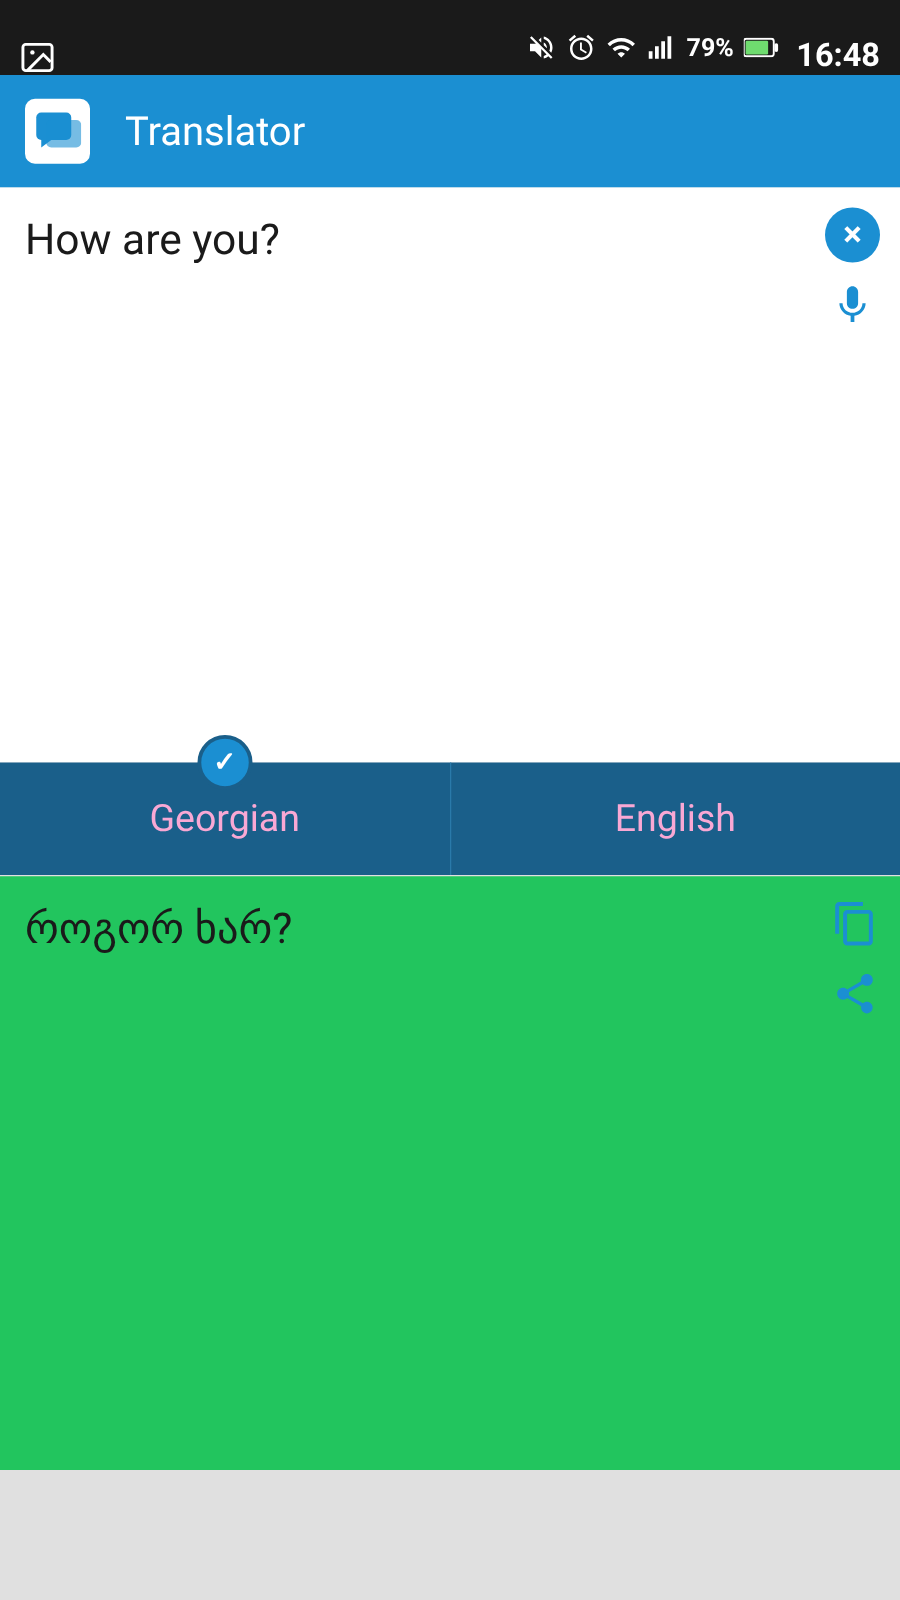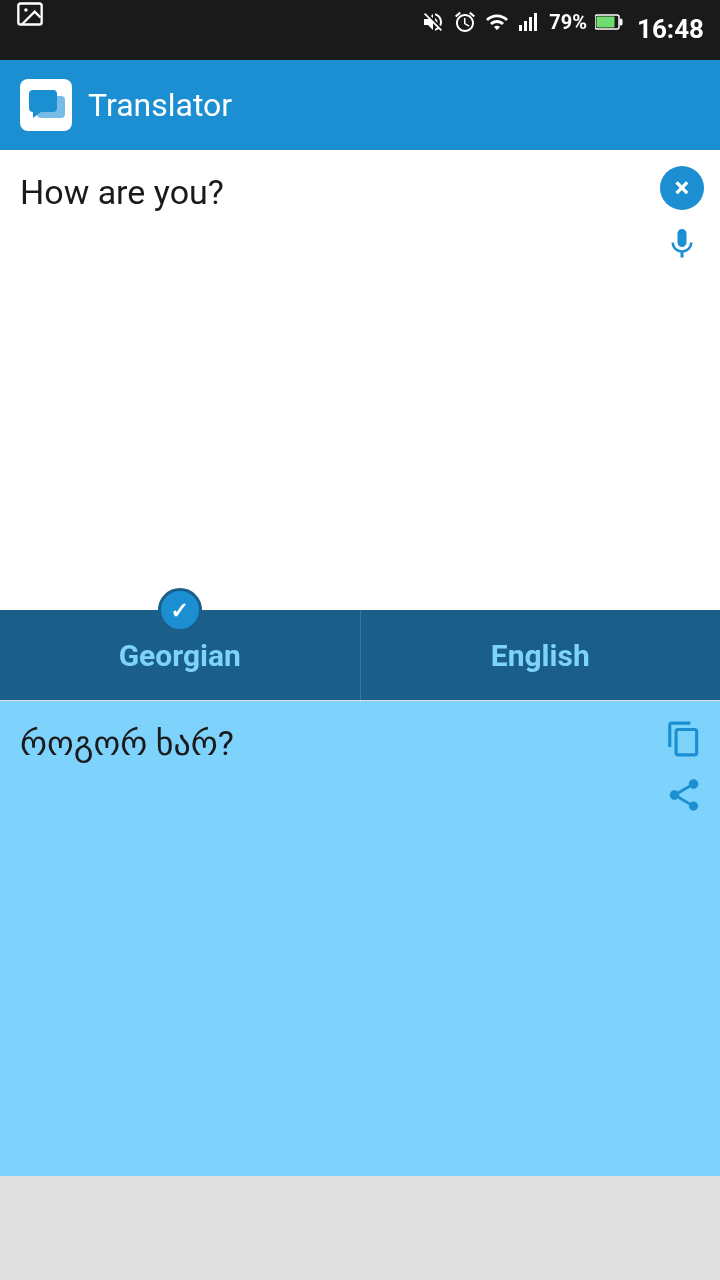--- a/index.html
+++ b/index.html
@@ -12,21 +12,21 @@
       background: #e0e0e0;
       overflow: hidden;
     }
 
     
     .status-bar {
       width: 720px;
       height: 60px;
       background: #1a1a1a;
       display: flex;
-      align-items: flex-start;
+      align-items: flex-end;
       justify-content: space-between;
       padding: 0 16px;
       color: white;
     }
 
     .status-left {
       display: flex;
       align-items: center;
     }
 
@@ -46,21 +46,21 @@
     }
 
     
     .app-bar {
       width: 720px;
       height: 90px;
       background: #1b8fd2;
       display: flex;
       align-items: center;
       padding: 0 20px;
-      gap: 16px;
+      gap: 28px;
     }
 
     .app-bar-icon {
       width: 52px;
       height: 52px;
       background: white;
       border-radius: 8px;
       display: flex;
       align-items: center;
       justify-content: center;
@@ -144,23 +144,23 @@
       justify-content: center;
       cursor: pointer;
       position: relative;
     }
 
     .lang-btn-left {
       border-right: 1px solid #2a7aaa;
     }
 
     .lang-label {
-      color: #7dd3fc;
+      color: #f9a8d4;
       font-size: 30px;
-      font-weight: 700;
+      font-weight: 400;
     }
 
     .check-badge {
       position: absolute;
       top: -22px;
       left: 50%;
       transform: translateX(-50%);
       width: 44px;
       height: 44px;
       background: #1b8fd2;
@@ -174,21 +174,21 @@
     .check-badge span {
       color: white;
       font-size: 22px;
       font-weight: bold;
     }
 
     
     .output-area {
       width: 720px;
       height: 476px;
-      background: #7dd3fc;
+      background: #22c55e;
       position: relative;
       padding: 20px 42px 20px 20px;
       border-top: 1px solid #e0e0e0;
     }
 
     .output-text {
       font-size: 34px;
       color: #1a1a1a;
       font-weight: 400;
       line-height: 1.3;

